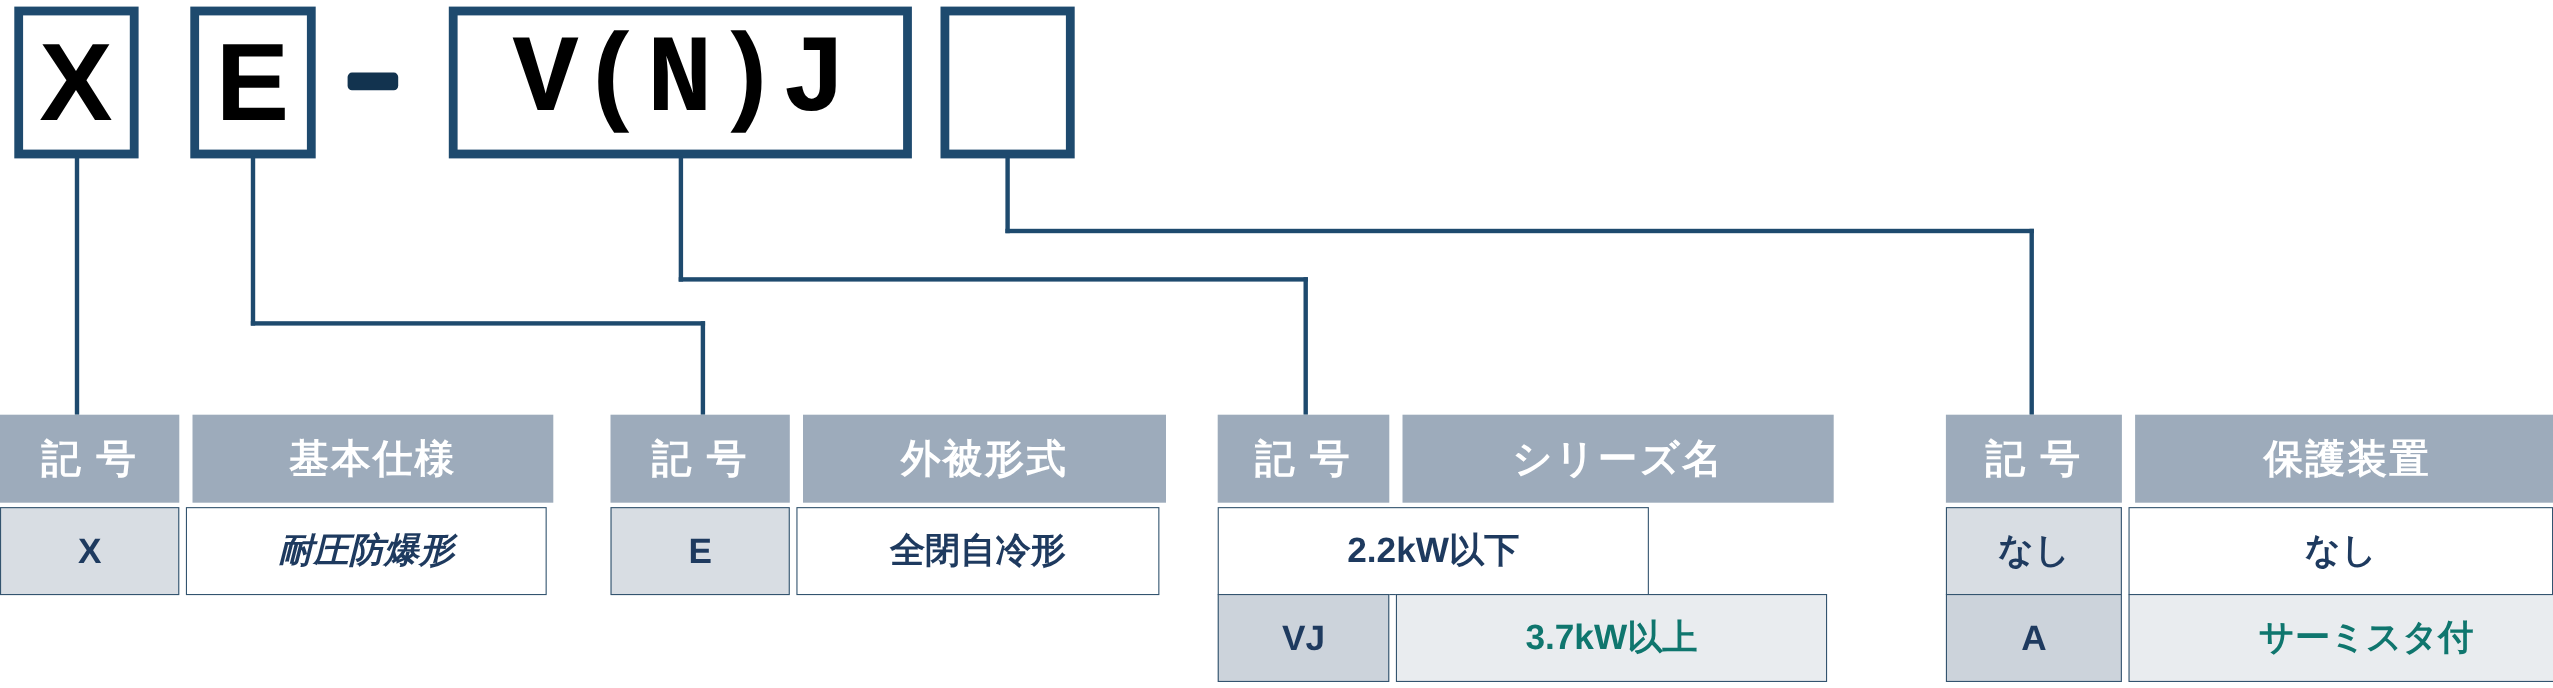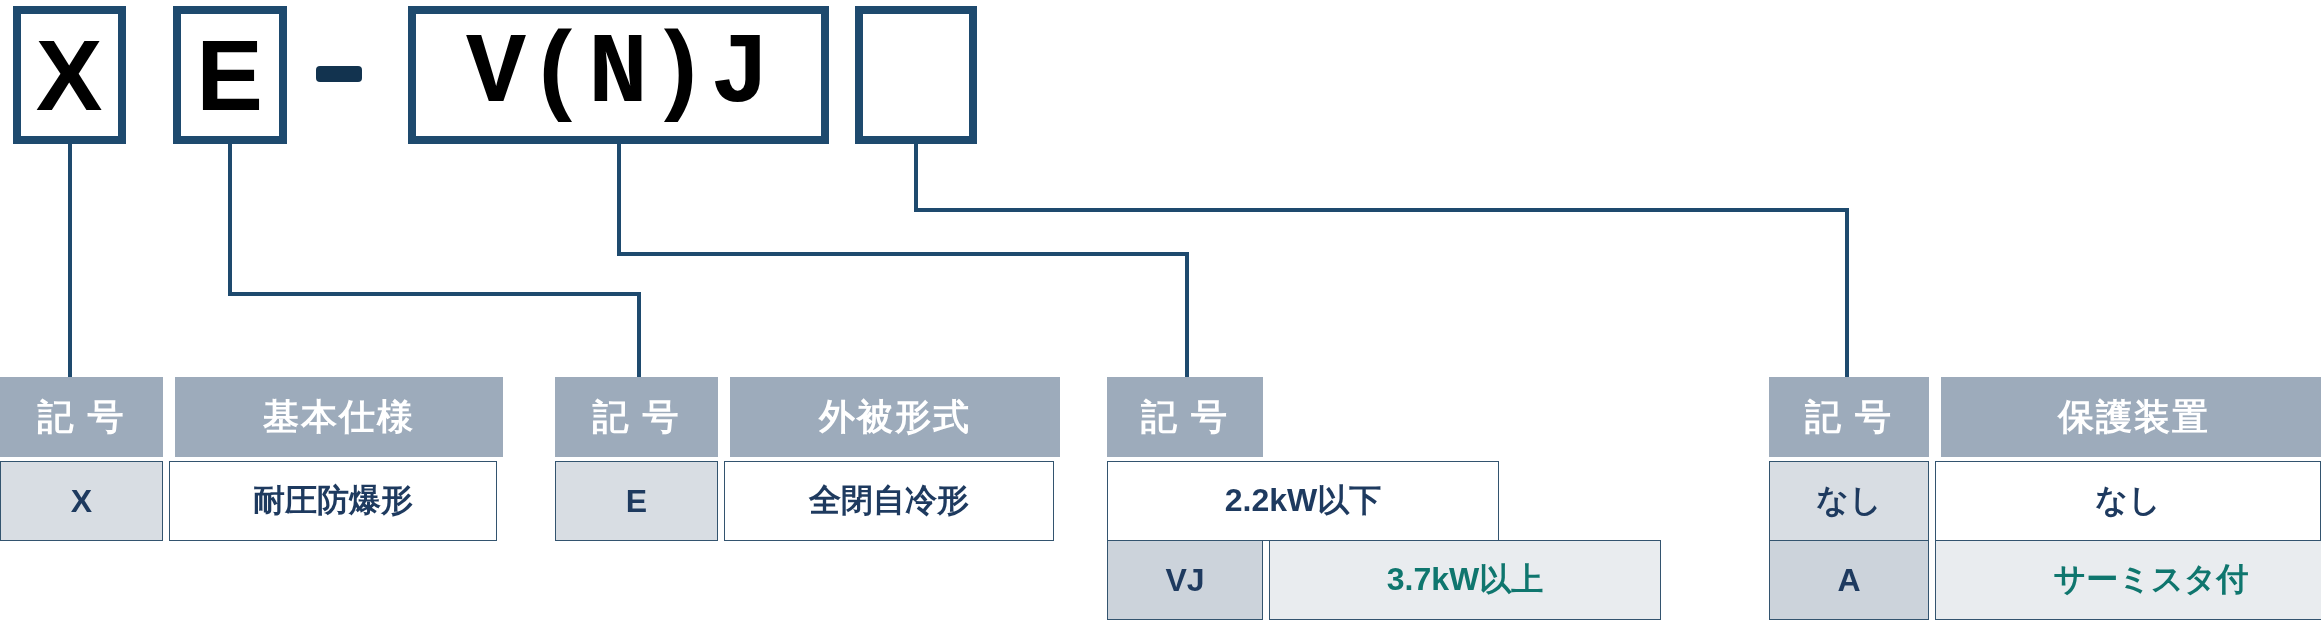--- a/index.html
+++ b/index.html
@@ -113,38 +113,39 @@
   <div class="line" style="left:914px; top:208px; width:935px; height:4px;"></div>
   <div class="line" style="left:1845px; top:208px; width:4px; height:169px;"></div>
 
   <div class="tbl" style="left:0px;">
     <div class="hdr-row">
       <div class="hdr-cell" style="width:163px;">記 号</div>
       <div class="hdr-cell" style="width:328px;">基本仕様</div>
     </div>
     <div class="body-row">
       <div class="cell code-cell" style="width:163px;">X</div>
-      <div class="cell value-cell" style="width:328px;">耐圧防爆形</div>
+      <div class="cell value-cell" style="width:328px;font-style:italic;">耐圧防爆形</div>
     </div>
   </div>
 
   <div class="tbl" style="left:555px;">
     <div class="hdr-row">
       <div class="hdr-cell" style="width:163px;">記 号</div>
       <div class="hdr-cell" style="width:330px;">外被形式</div>
     </div>
     <div class="body-row">
       <div class="cell code-cell" style="width:163px;">E</div>
       <div class="cell value-cell" style="width:330px;">全閉自冷形</div>
     </div>
   </div>
 
   <div class="tbl" style="left:1107px;">
     <div class="hdr-row">
       <div class="hdr-cell" style="width:156px;">記 号</div>
+      <div class="hdr-cell" style="width:392px;">シリーズ名</div>
     </div>
     <div class="body-row">
       <div class="cell value-cell" style="width:392px;">2.2kW以下</div>
     </div>
     <div class="body-row row-alt">
       <div class="cell code-cell" style="width:156px;">VJ</div>
       <div class="cell value-cell" style="width:392px;">3.7kW以上</div>
     </div>
   </div>
 

